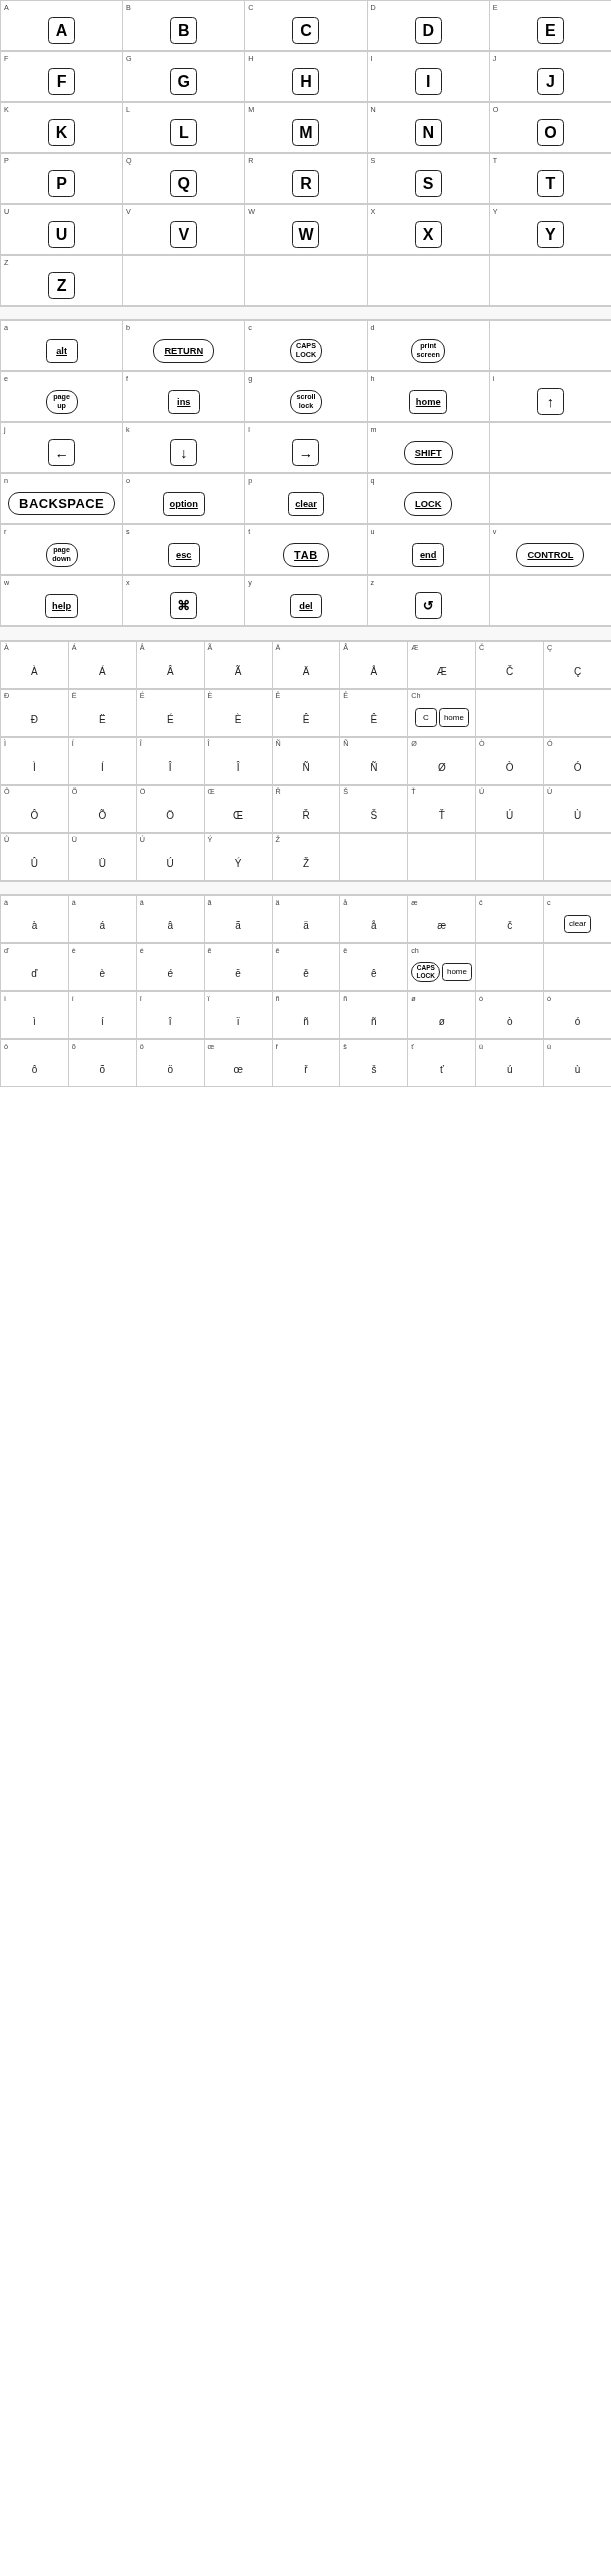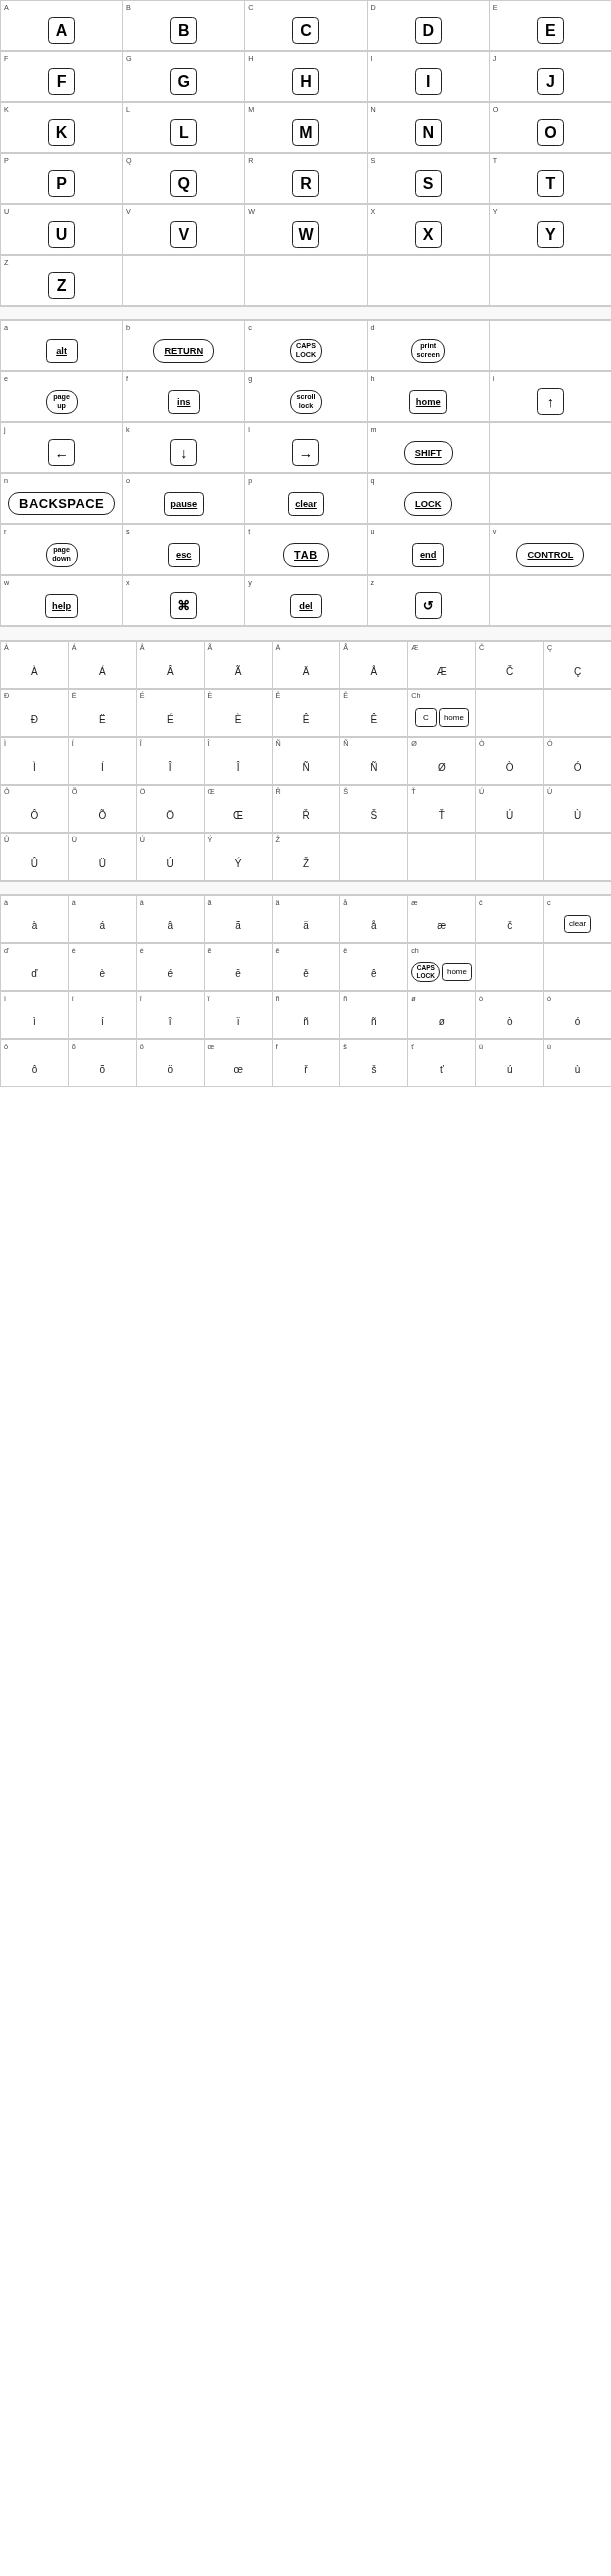--- a/index.html
+++ b/index.html
@@ -393,21 +393,21 @@
 <div class="grid-section">
   <div class="cell">
     <span class="cell-label">n</span>
     <div class="cell-content">
       <div class="key-box tiny-text wide">BACKSPACE</div>
     </div>
   </div>
   <div class="cell">
     <span class="cell-label">o</span>
     <div class="cell-content">
-      <div class="key-box small-text">pause</div>
+      <div class="key-box small-text">option</div>
     </div>
   </div>
   <div class="cell">
     <span class="cell-label">p</span>
     <div class="cell-content">
       <div class="key-box small-text">clear</div>
     </div>
   </div>
   <div class="cell">
     <span class="cell-label">q</span>

